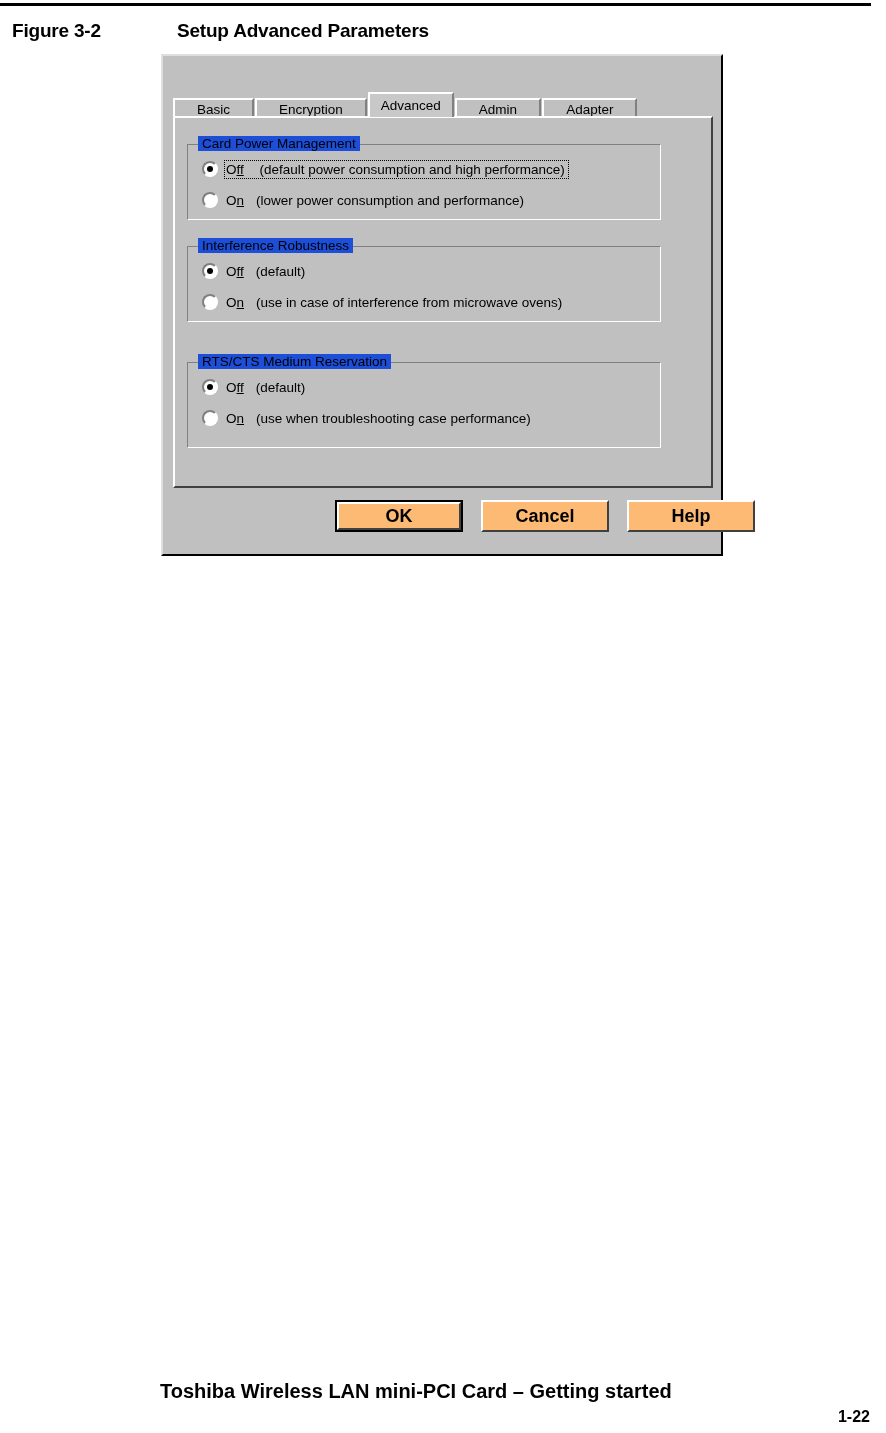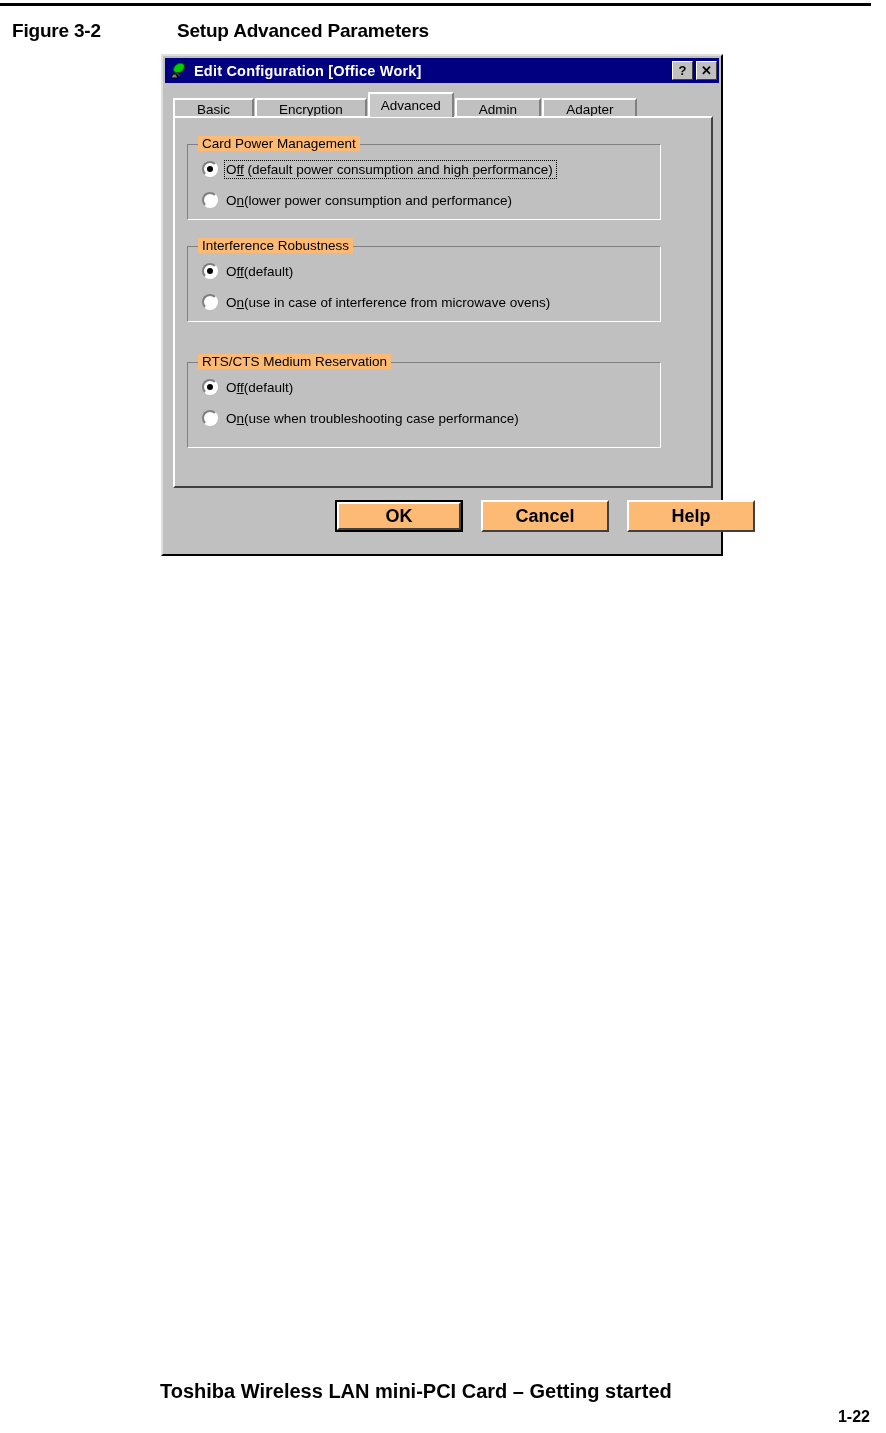--- a/index.html
+++ b/index.html
@@ -172,21 +172,21 @@
     box-sizing: border-box;
     border-top: 1.5px solid #808080;
     border-left: 1.5px solid #808080;
     border-right: 1.5px solid #ffffff;
     border-bottom: 1.5px solid #ffffff;
   }
   .groupbox .gb-title {
     position: absolute;
     top: -9px;
     left: 10px;
-    background: #fdba74;
+    background: #1d4ed8;
     padding: 0 4px;
     font-size: 13.5px;
     color: #000000;
     white-space: nowrap;
   }
   .gb1 { top: 88px;  height: 76px; }
   .gb2 { top: 190px; height: 76px; }
   .gb3 { top: 306px; height: 86px; }
 
   .radio-row {
@@ -227,21 +227,21 @@
   .radio-label {
     font-size: 13.5px;
     color: #000000;
   }
   .radio-label .acc {
     text-decoration: underline;
   }
   .radio-desc {
     font-size: 13.5px;
     color: #000000;
-    margin-left: 0;
+    margin-left: 12px;
   }
   .focus-rect {
     border: 1px dotted #000000;
     padding: 1px 3px 1px 1px;
     margin: -2px 0 -2px -2px;
   }
 
   
   .btnrow {
     position: absolute;
@@ -309,37 +309,20 @@
 <body>
 
 <div class="top-rule"></div>
 
 <div class="figure-caption">
   <span class="fig-num">Figure 3-2</span><span>Setup Advanced Parameters</span>
 </div>
 
 <div class="dialog">
 
-  <div class="titlebar">
-    <span class="title-icon">
-      <svg width="20" height="19" viewBox="0 0 20 19" xmlns="http://www.w3.org/2000/svg">
-        <rect x="0" y="0" width="20" height="19" fill="#000080"></rect>
-        <path d="M3 17 L10 17 L8 13 L5 13 Z" fill="#808080" stroke="#000000" stroke-width="1"></path>
-        <ellipse cx="11" cy="7" rx="6" ry="4.2" fill="#00d000" stroke="#006000" stroke-width="1" transform="rotate(-35 11 7)"></ellipse>
-        <line x1="7" y1="11" x2="12" y2="15" stroke="#404040" stroke-width="1.6"></line>
-        <line x1="15" y1="2" x2="18" y2="1" stroke="#000000" stroke-width="1"></line>
-        <line x1="16" y1="5" x2="19" y2="5" stroke="#000000" stroke-width="1"></line>
-      </svg>
-    </span>
-    <span class="title-text">Edit Configuration [Office Work]</span>
-    <span class="title-buttons">
-      <span class="tb-btn">?</span>
-      <span class="tb-btn">✕</span>
-    </span>
-  </div>
 
   <div class="tabstrip">
     <div class="tab">Basic</div>
     <div class="tab">Encryption</div>
     <div class="tab active">Advanced</div>
     <div class="tab">Admin</div>
     <div class="tab">Adapter</div>
   </div>
 
   <div class="tabpanel"></div>

